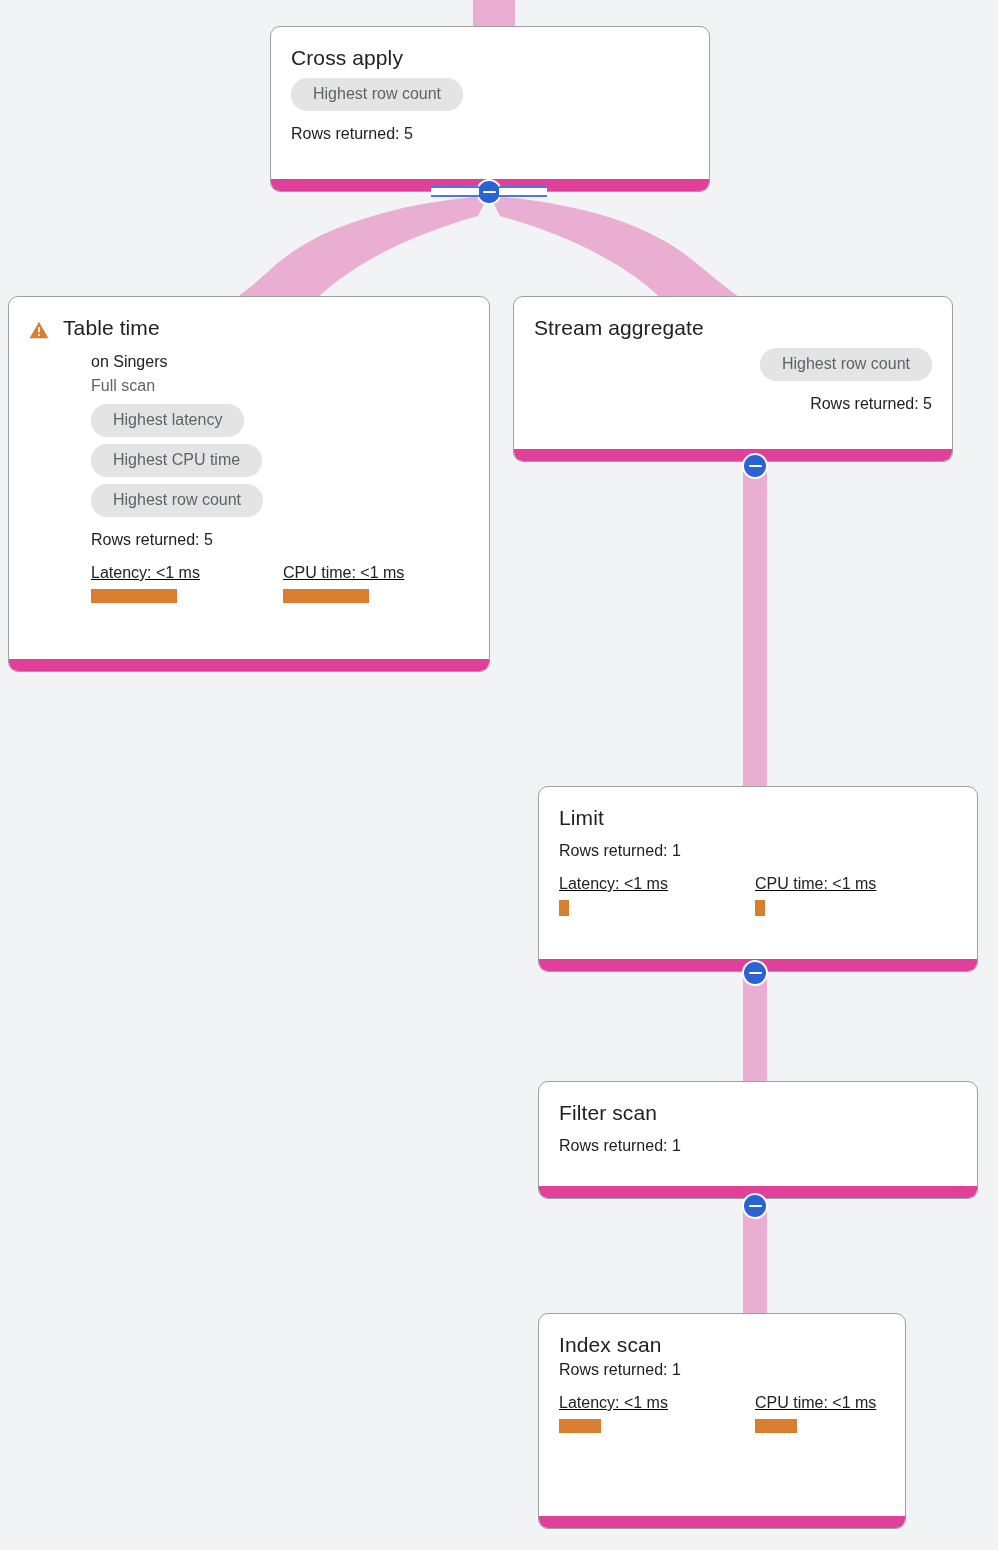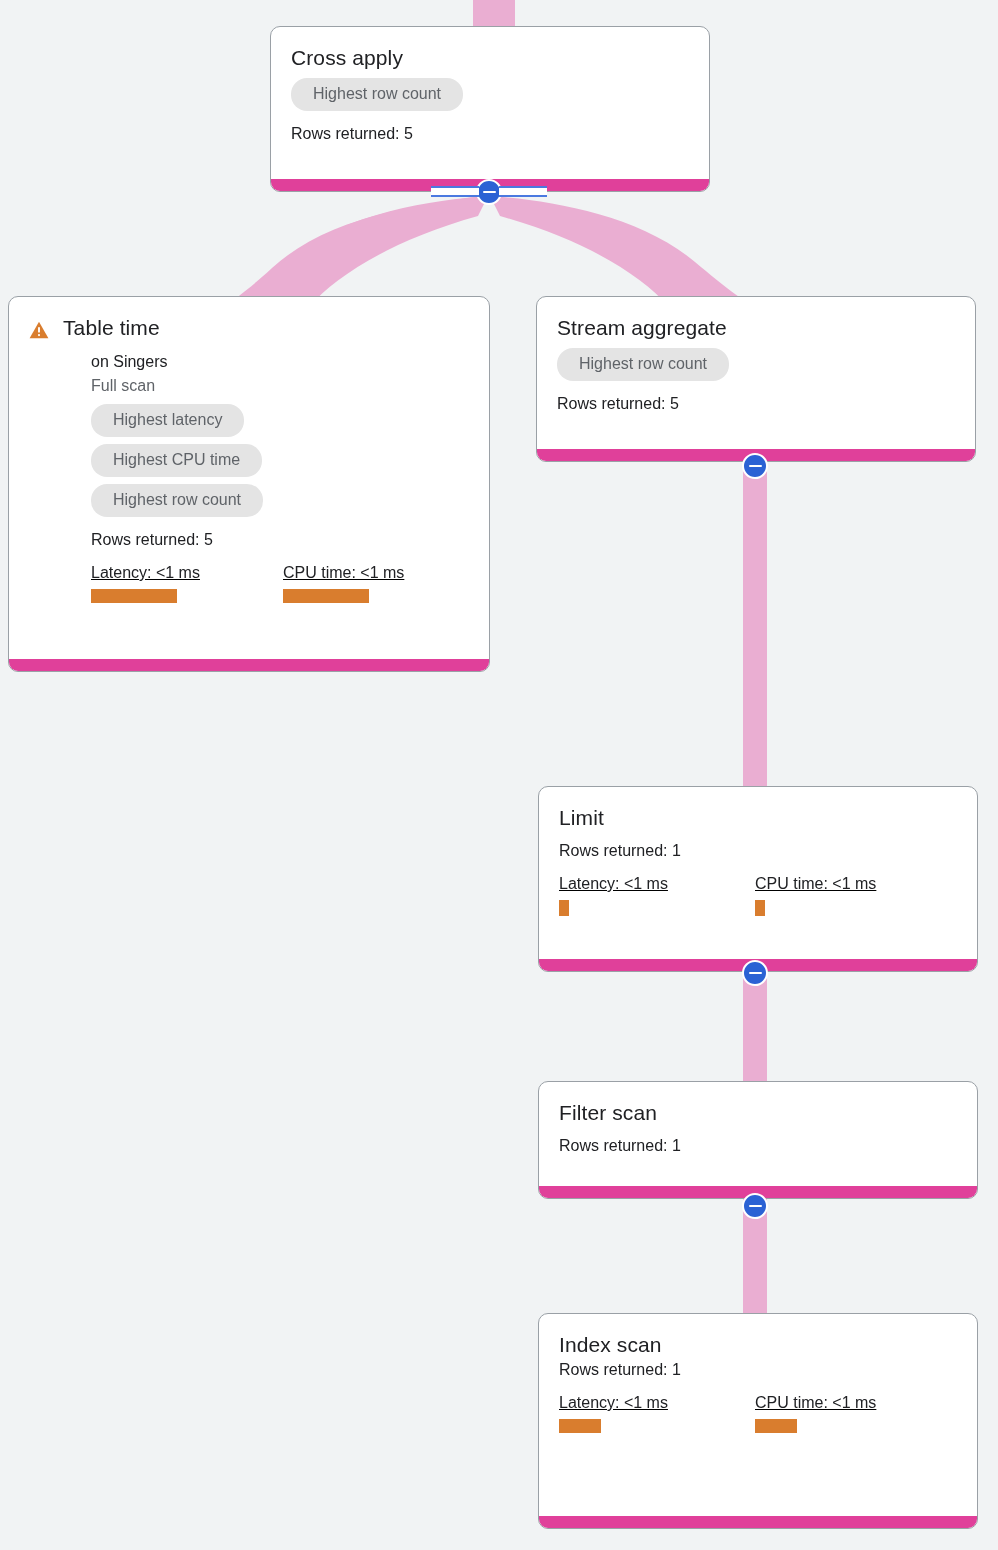--- a/index.html
+++ b/index.html
@@ -230,21 +230,21 @@
           <div class="metric">
             <div class="metric-label">CPU time: &lt;1 ms</div>
             <div class="metric-bar" style="width:86px;"></div>
           </div>
         </div>
       </div>
     </div>
     <div class="node-bar"></div>
   </div>
 
-  <div class="node" style="left:536px; top:296px; width:440px; height:166px;">
+  <div class="node" style="left:513px; top:296px; width:440px; height:166px;text-align:right;">
     <div class="node-body">
       <div class="node-head">
         <div class="node-title">Stream aggregate</div>
       </div>
       <div class="chips">
         <span class="chip">Highest row count</span>
       </div>
       <div class="rows">Rows returned: 5</div>
     </div>
     <div class="node-bar"></div>
@@ -285,21 +285,21 @@
       </div>
       <div class="rows" style="margin-top:9px;">Rows returned: 1</div>
     </div>
     <div class="node-bar"></div>
   </div>
 
   <div class="toggle" style="left:742px; top:1193px;">
     <div class="knob"></div>
   </div>
 
-  <div class="node" style="left:538px; top:1313px; width:440px; height:216px;">
+  <div class="node" style="left:538px; top:1313px; width:368px; height:216px;">
     <div class="node-body">
       <div class="node-head">
         <div class="node-title">Index scan</div>
       </div>
       <div class="rows" style="margin-top:1px;">Rows returned: 1</div>
       <div class="metrics">
         <div class="metric" style="width:196px;">
           <div class="metric-label">Latency: &lt;1 ms</div>
           <div class="metric-bar" style="width:42px;"></div>
         </div>

